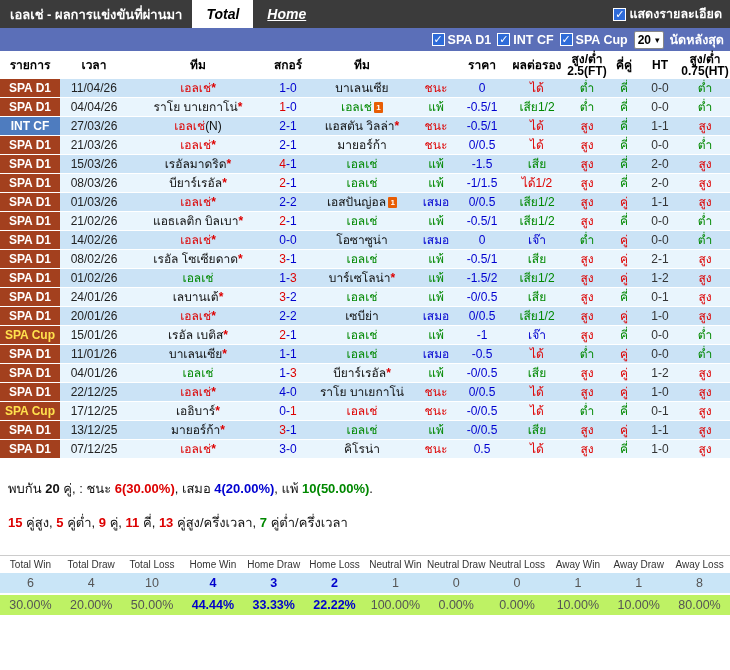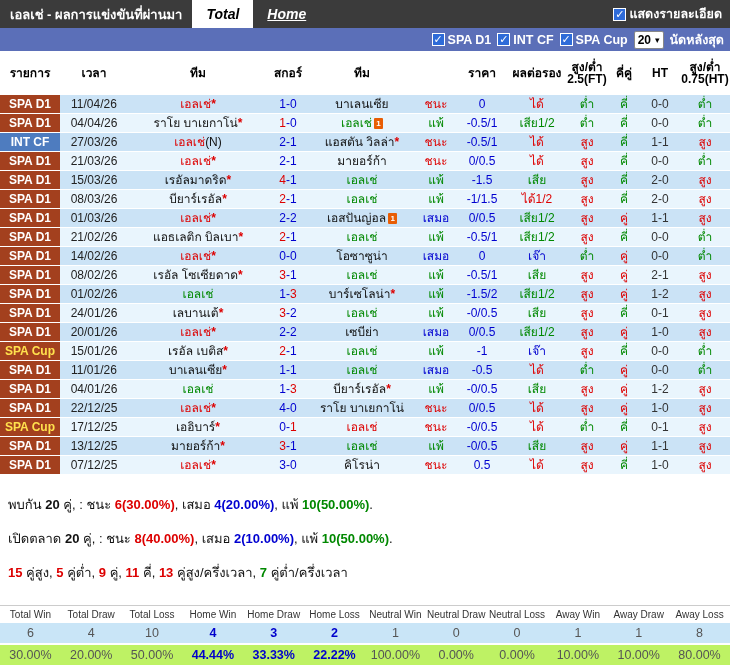--- a/index.html
+++ b/index.html
@@ -22,21 +22,21 @@
   .filterbar { height: 23px; background:#5b6fb8; display:flex; align-items:center; justify-content:flex-end;
                gap:6px; color:#fff; font-weight:bold; font-size:12.5px; padding:0 6px; }
   .filter { display:flex; align-items:center; gap:3px; cursor:pointer; }
   .select { background:#fff; color:#000; font-weight:bold; font-size:12px; border:1px solid #888;
             border-radius:2px; padding:0 3px; height:18px; display:flex; align-items:center; gap:4px; cursor:pointer; }
   .select .caret { font-size:9px; }
 
   
   table.main { width:730px; border-collapse:collapse; table-layout:fixed; }
   table.main th { background:#fff; color:#000; font-size:12px; font-weight:bold; text-align:center;
-                  padding:10px 0; height:26px; line-height:12px; }
+                  padding:2px 0; height:26px; line-height:12px; }
   table.main td { font-size:12px; text-align:center; padding:2px 1px; line-height:14px;
                   border-bottom:1px solid #fff; word-wrap:break-word; }
   tr.alt-a td { background:#cbe3f6; }
   tr.alt-b td { background:#e9f5fd; }
   td.league { background:#a3401e !important; color:#fff; font-weight:bold; font-size:11.5px; }
   td.league.lt-int { background:#4e7cbf !important; }
   td.league.lt-cup { color:#ffe14d; }
   td.date { color:#222; }
   td.ht { color:#333; }
   .c-red   { color:#dd0000; }
@@ -411,21 +411,20 @@
           <td><span class="c-red">สูง</span></td>
           <td><span class="c-green">คี่</span></td>
           <td class="ht">1-0</td>
           <td><span class="c-red">สูง</span></td>
         </tr>
       </tbody>
   </table>
 
   <div class="summary" id="summary">
       <div class="line"><span class="c-black">พบกัน </span><b class="c-black">20</b><span class="c-black"> คู่, : ชนะ </span><b class="c-red">6(30.00%)</b><span class="c-black">, เสมอ </span><b class="c-blue">4(20.00%)</b><span class="c-black">, แพ้ </span><b class="c-green">10(50.00%)</b><span class="c-black">.</span></div>
-      <div class="line"><span class="c-black">เปิดตลาด </span><b class="c-black">20</b><span class="c-black"> คู่, : ชนะ </span><b class="c-red">8(40.00%)</b><span class="c-black">, เสมอ </span><b class="c-blue">2(10.00%)</b><span class="c-black">, แพ้ </span><b class="c-green">10(50.00%)</b><span class="c-black">.</span></div>
       <div class="line"><b class="c-red">15</b><span class="c-black"> คู่สูง, </span><b class="c-red">5</b><span class="c-black"> คู่ต่ำ, </span><b class="c-red">9</b><span class="c-black"> คู่, </span><b class="c-red">11</b><span class="c-black"> คี่, </span><b class="c-red">13</b><span class="c-black"> คู่สูง/ครึ่งเวลา, </span><b class="c-green">7</b><span class="c-black"> คู่ต่ำ/ครึ่งเวลา</span></div>
     </div>
 
   <table class="stats">
     <thead>
         <tr id="stats-head">
           <th>Total Win</th>
           <th>Total Draw</th>
           <th>Total Loss</th>
           <th>Home Win</th>

